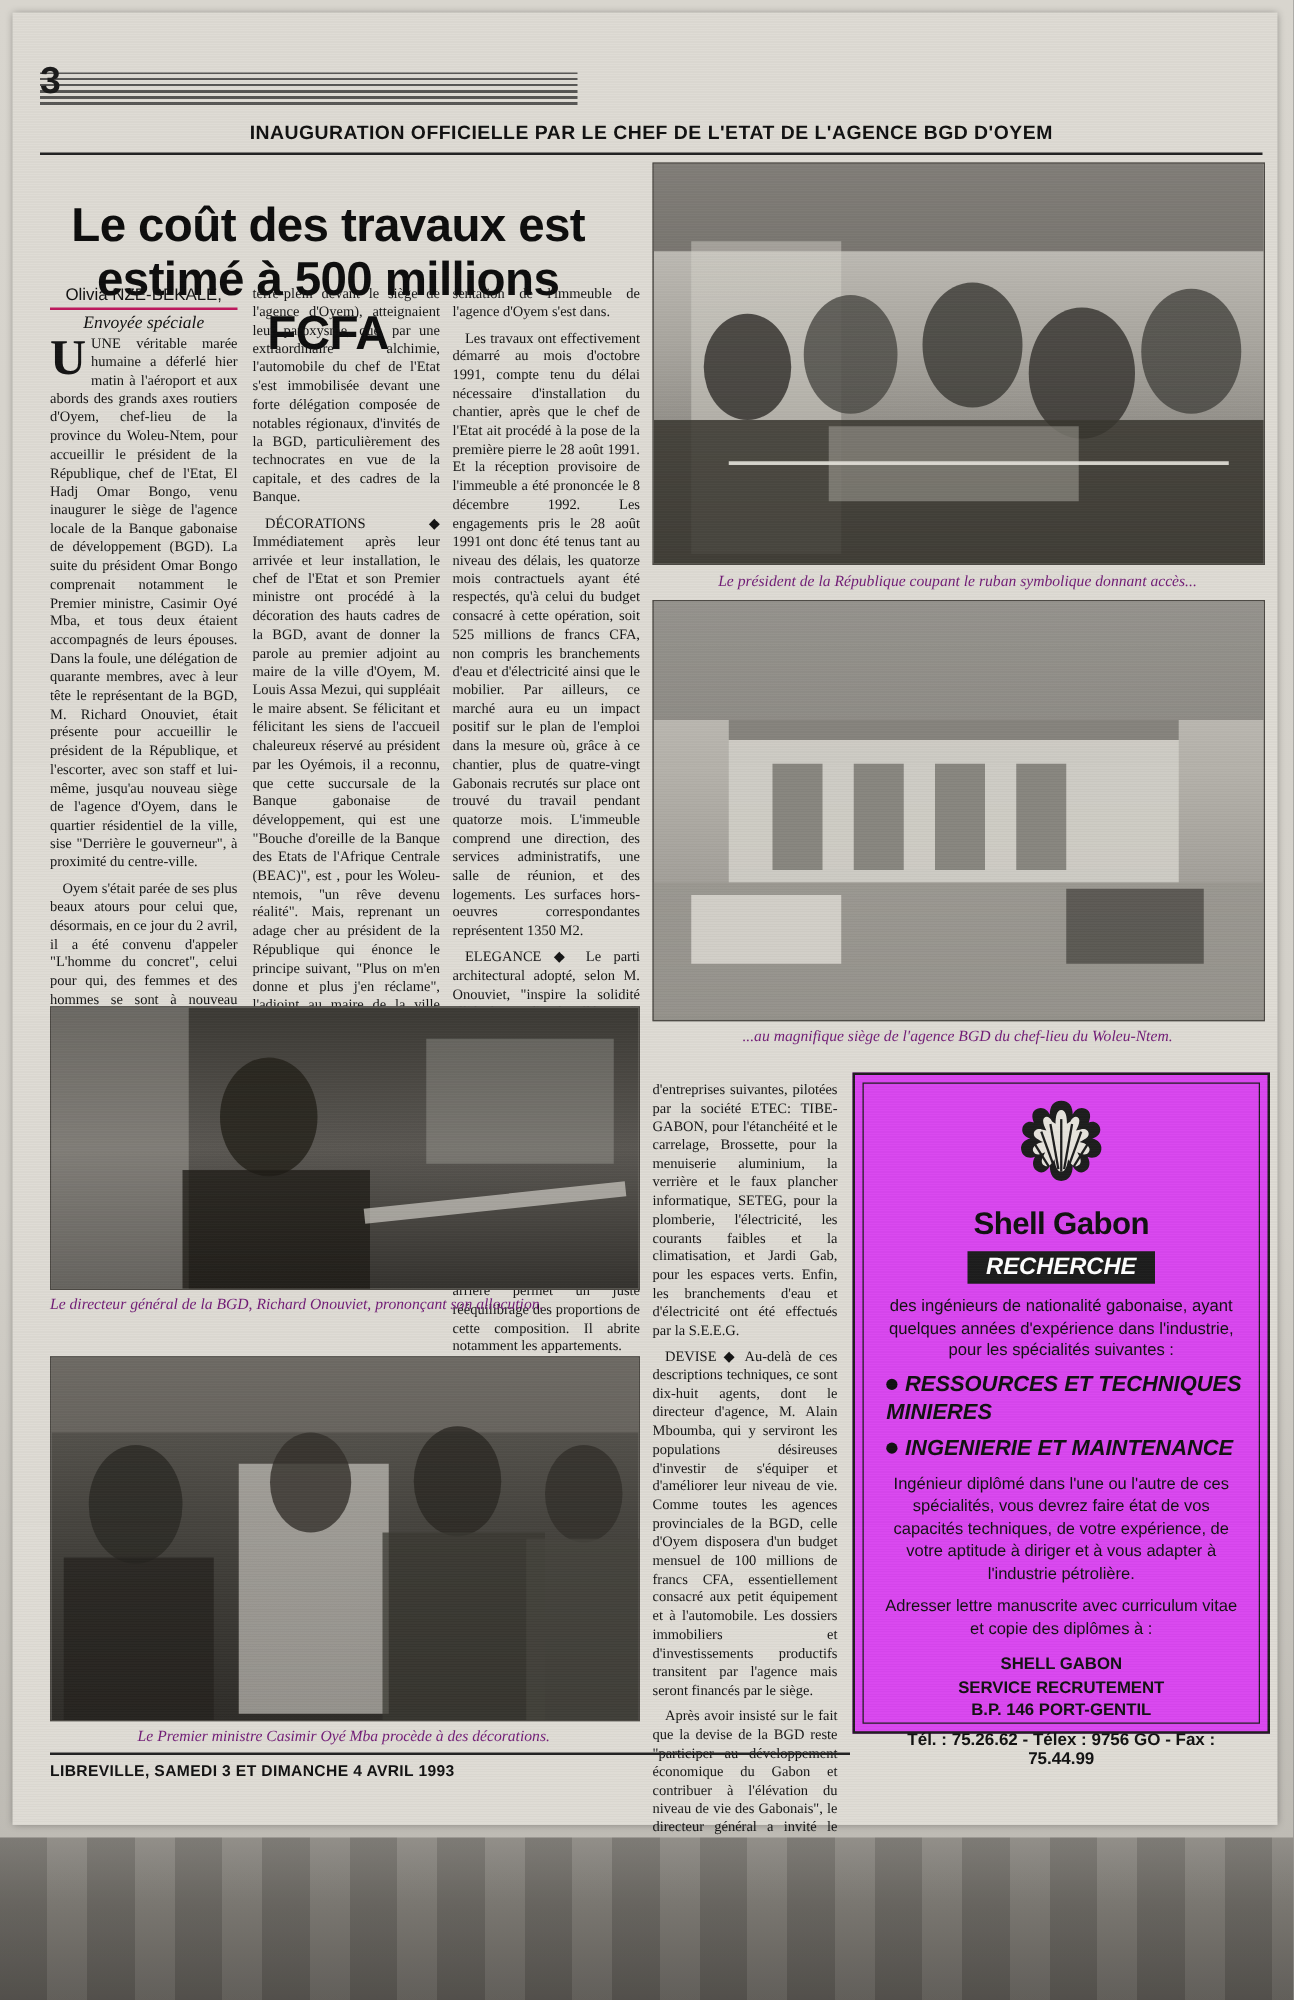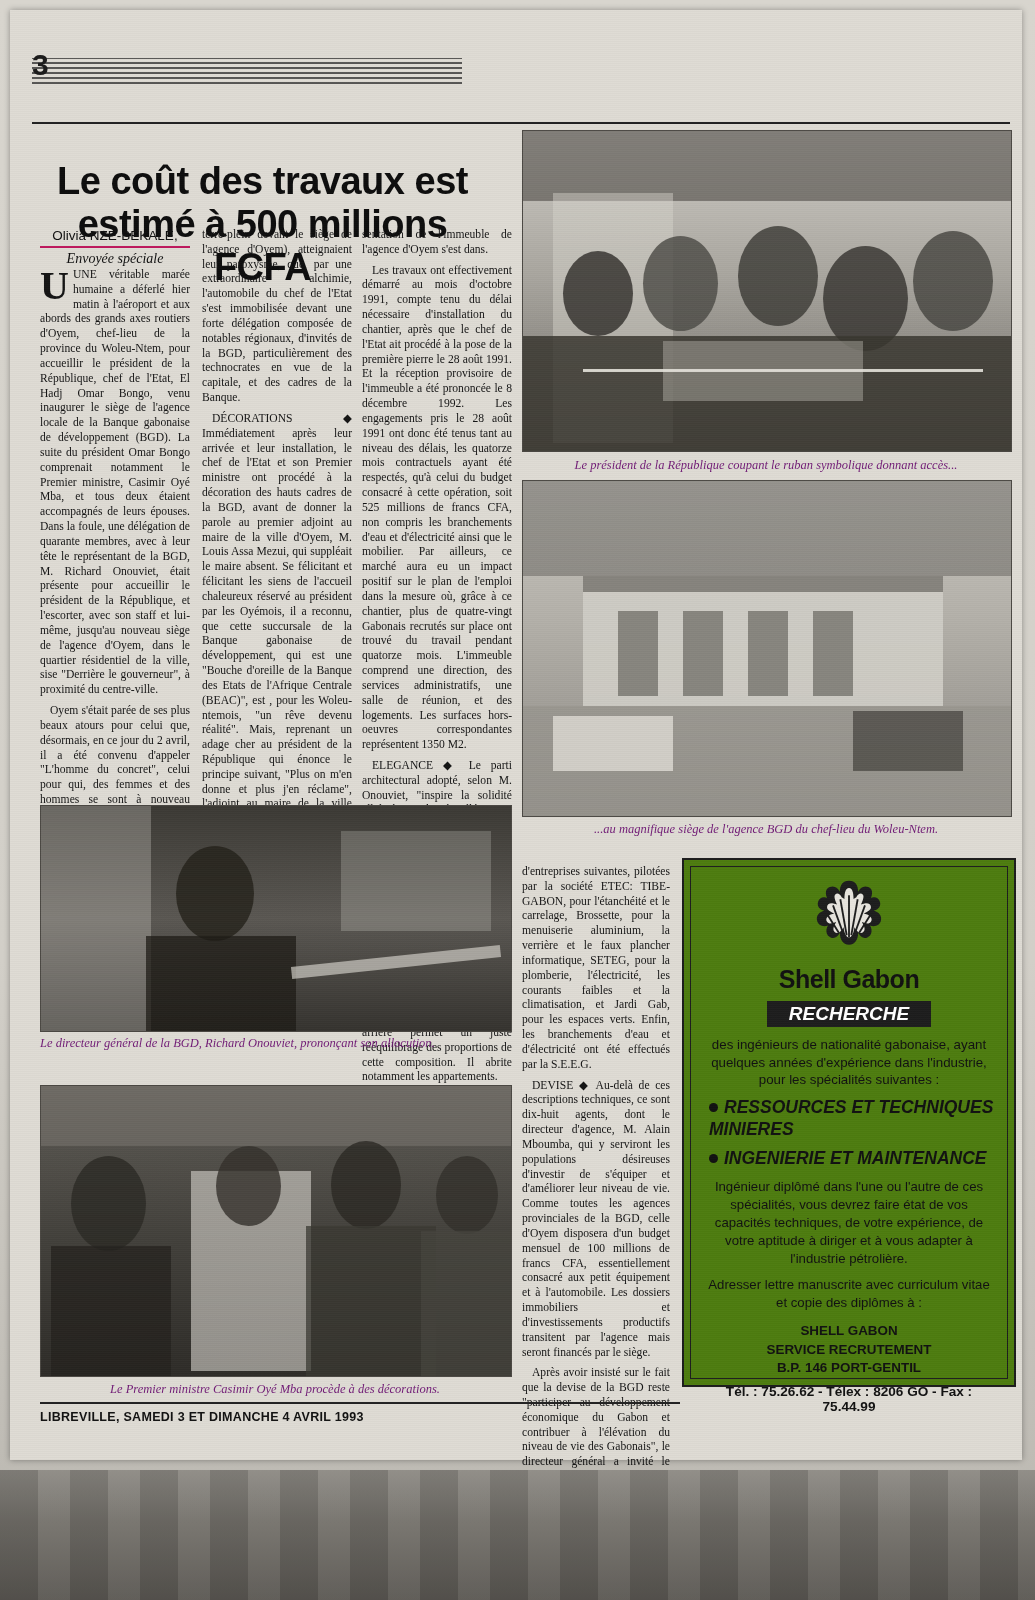--- a/index.html
+++ b/index.html
@@ -69,43 +69,44 @@
   .blob{position:absolute;border-radius:50%;background:#2e2c28;opacity:.8;}
   .bar{position:absolute;background:#26241f;opacity:.75;}
   .light{position:absolute;background:#d9d6cf;opacity:.55;}
 
   
   .footer{position:absolute;left:30px;top:1400px;font-family:"Liberation Sans",sans-serif;font-size:12.5px;
      font-weight:bold;color:#111;letter-spacing:.3px;}
   .footrule{position:absolute;left:30px;top:1392px;width:640px;height:2px;background:#222;}
 
   
-  .ad{position:absolute;left:672px;top:848px;width:330px;height:525px;background:#4d7c0f;border:2px solid #1d1d1d;}
+  .ad{position:absolute;left:672px;top:848px;width:330px;height:525px;background:#d946ef;border:2px solid #1d1d1d;}
   .ad-inner{position:absolute;inset:6px;border:1px solid #1d1d1d;padding:8px 10px;box-sizing:border-box;text-align:center;}
   .shell-logo{width:92px;height:86px;margin:2px auto 0;position:relative;}
   .shell-name{font-family:"Liberation Sans",sans-serif;font-weight:bold;font-size:25px;color:#111;margin-top:2px;letter-spacing:-.5px;}
-  .recherche{margin:7px auto 9px;width:164px;background:#1d1d1d;color:#fff;font-family:"Liberation Sans",sans-serif;
+  .recherche{margin:7px auto 9px;width:150px;background:#1d1d1d;color:#fff;font-family:"Liberation Sans",sans-serif;
      font-style:italic;font-weight:bold;font-size:19px;padding:2px 0;}
   .adtxt{font-family:"Liberation Sans",sans-serif;font-size:13.3px;color:#111;line-height:1.32;}
   .adspec{font-family:"Liberation Sans",sans-serif;font-weight:bold;font-style:italic;font-size:17.5px;color:#111;
      text-align:left;margin:8px 0 2px 8px;line-height:1.25;}
   .adspec .dot{display:inline-block;width:9px;height:9px;border-radius:50%;background:#111;margin-right:6px;vertical-align:1px;}
   .adbody{font-family:"Liberation Sans",sans-serif;font-size:13.2px;line-height:1.36;color:#111;margin-top:8px;}
   .adaddr{font-family:"Liberation Sans",sans-serif;font-size:13.4px;font-weight:bold;line-height:1.4;margin-top:10px;color:#111;}
   .adtel{font-family:"Liberation Sans",sans-serif;font-size:13.6px;font-weight:bold;margin-top:6px;color:#111;}
 </style>
 </head>
 <body>
 
 <div class="page">
   <div class="paper">
 
     <div class="rulewrap"></div>
     <div class="pagenum">3</div>
 
+    <div class="kicker">INAUGURATION OFFICIELLE PAR LE CHEF DE L'ETAT DE L'AGENCE BGD D'OYEM</div>
     <div class="kickerline"></div>
 
     <h1 class="headline">Le coût des travaux est estimé à 500 millions FCFA</h1>
 
     <div class="byline">
       <div class="nm">Olivia NZE-BEKALE,</div>
       <div class="sub">Envoyée spéciale</div>
     </div>
 
     <div class="col" id="col1">
@@ -228,21 +229,21 @@
         <div class="adspec">
           <span class="dot"></span><span>INGENIERIE ET MAINTENANCE</span>
         </div>
         <div class="adbody">Ingénieur diplômé dans l'une ou l'autre de ces spécialités, vous devrez faire état de vos capacités techniques, de votre expérience, de votre aptitude à diriger et à vous adapter à l'industrie pétrolière.</div>
         <div class="adbody">Adresser lettre manuscrite avec curriculum vitae et copie des diplômes à :</div>
         <div class="adaddr">
           <div>SHELL GABON</div>
           <div>SERVICE RECRUTEMENT</div>
           <div>B.P. 146 PORT-GENTIL</div>
         </div>
-        <div class="adtel">Tél. : 75.26.62 - Télex : 8206 GO - Fax : 75.44.99</div>
+        <div class="adtel">Tél. : 75.26.62 - Télex : 9756 GO - Fax : 75.44.99</div>
       </div>
     </div>
 
     <div class="footrule"></div>
     <div class="footer">LIBREVILLE, SAMEDI 3 ET DIMANCHE 4 AVRIL 1993</div>
 
     <div class="grain"></div>
   </div>
   <div class="bottomstrip"></div>
 </div>

